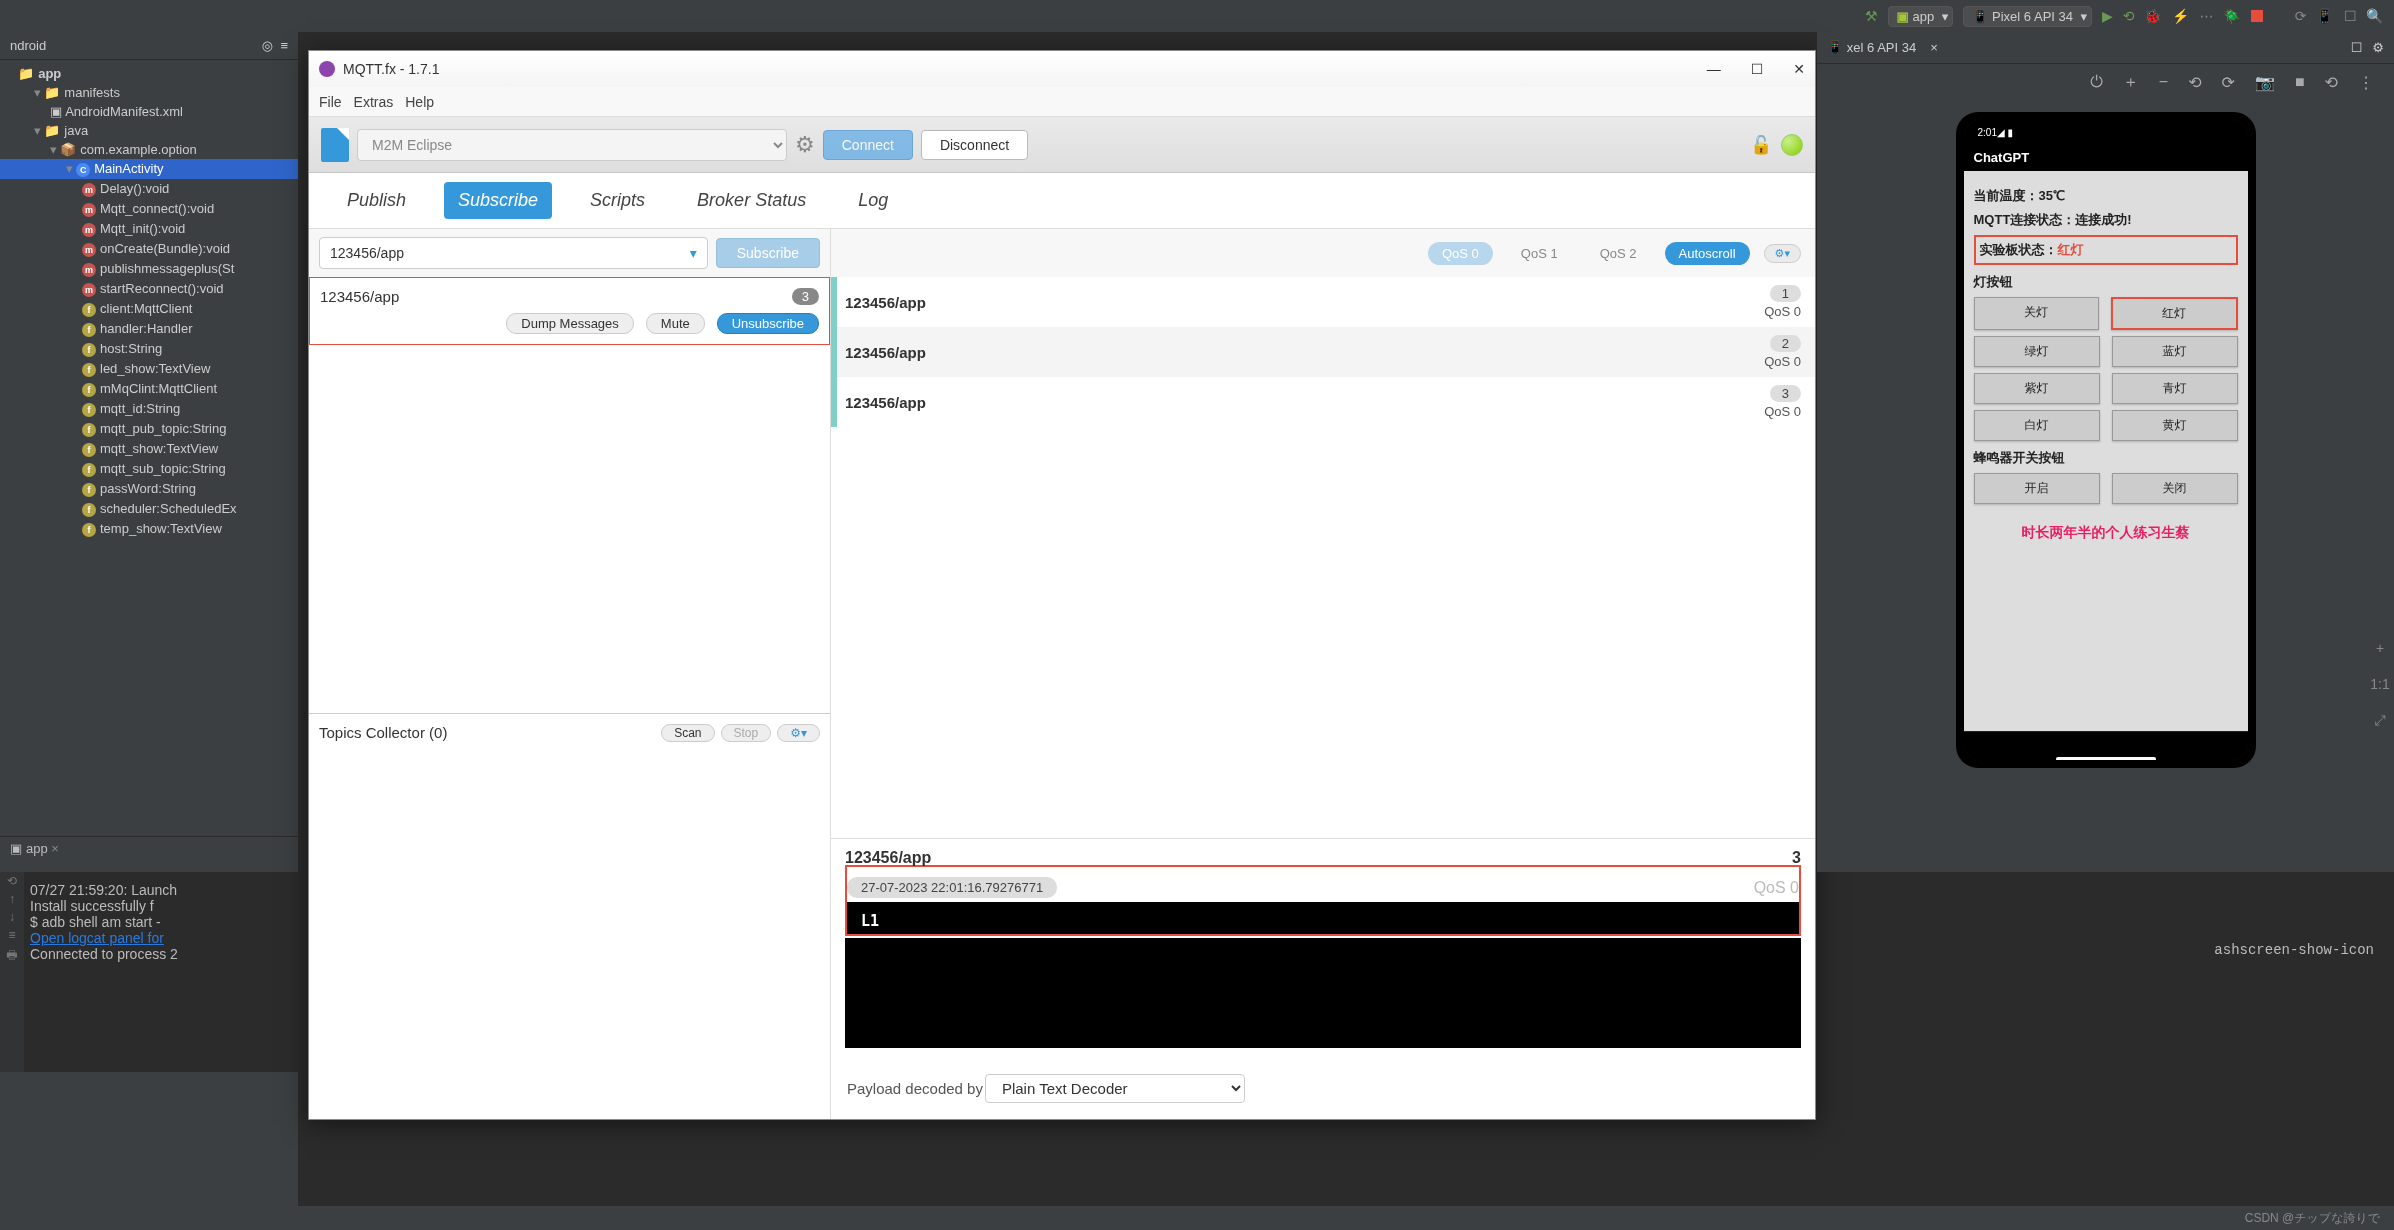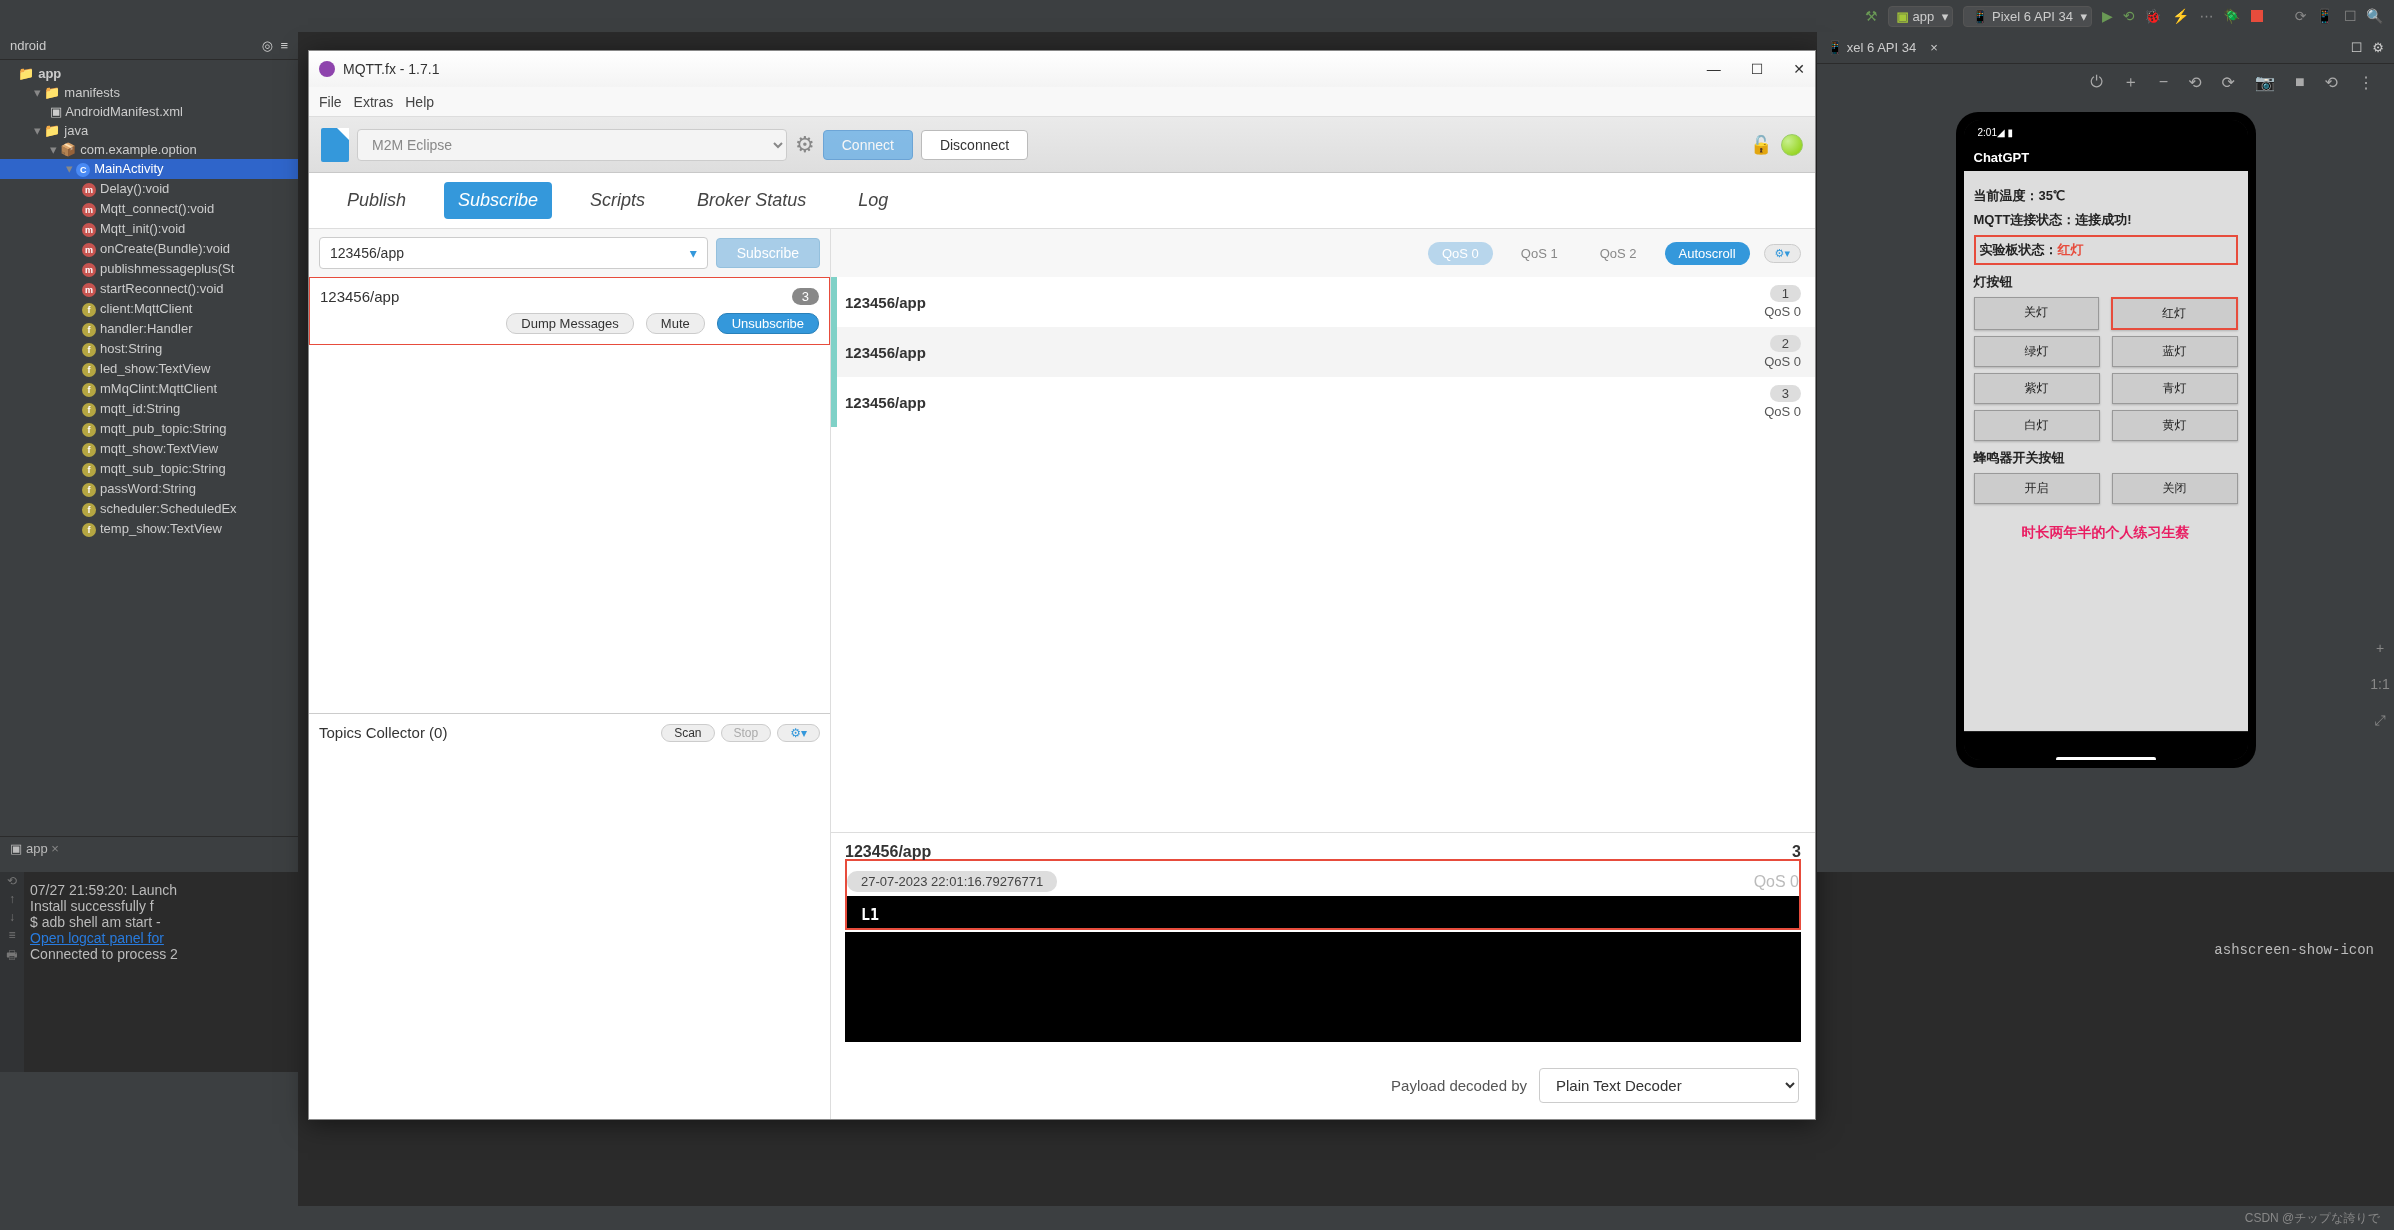--- a/index.html
+++ b/index.html
@@ -90,22 +90,22 @@
 .msg-row .leftbar { position: absolute; left: 0; top: 0; bottom: 0; width: 6px; background: #7fd1c7; }
 .msg-row .badge { background: #ddd; border-radius: 10px; padding: 1px 12px; font-size: 13px; color: #444; }
 .msg-row .qosbadge { color: #555; font-size: 13px; }
 .msg-row.alt { background: #f4f4f4; }
 .msg-detail { border-top: 1px solid #ddd; padding: 10px 14px; }
 .msg-detail .topicline { display: flex; justify-content: space-between; font-size: 16px; color: #333; font-weight: bold; }
 .msg-detail .meta { display: flex; justify-content: space-between; align-items: center; margin-top: 6px; }
 .msg-detail .timestamp { background: #ddd; border-radius: 10px; padding: 3px 14px; font-size: 13px; color: #444; }
 .msg-detail .redbox { border: 2px solid #e74c3c; padding: 0; margin-top: -2px; }
 .payload-box { background: #000; color: #fff; font-family: monospace; font-size: 15px; padding: 10px 14px; height: 150px; margin-top: 2px; font-weight: bold; }
-.decoder-bar { display: flex; justify-content: flex-end; align-items: center; padding: 16px; gap: 12px; font-size: 15px; color: #555; }
-.decoder-bar select { height: 35px; border: 1px solid #ccc; border-radius: 4px; padding: 0 23px 0 12px; background: #fff; font-size: 15px; color: #333; min-width: 260px; }
+.decoder-bar { display: flex; align-items: center; padding: 16px; gap: 2px; font-size: 15px; color: #555; }
+.decoder-bar select { height: 29px; border: 1px solid #ccc; border-radius: 4px; padding: 0 23px 0 12px; background: #fff; font-size: 15px; color: #333; min-width: 260px; }
 
 
 .emu-tab { position: absolute; right: 0; top: 32px; width: 577px; height: 840px; background: #3c3f41; }
 .emu-tab .tabbar { height: 32px; display: flex; align-items: center; padding: 0 10px; gap: 10px; font-size: 13px; color: #ccc; border-bottom: 1px solid #2b2b2b; }
 .emu-tab .tabbar .close { margin-left: 4px; }
 .emu-tab .tools { height: 36px; display: flex; align-items: center; justify-content: flex-end; padding: 0 20px; gap: 20px; font-size: 16px; color: #aaa; }
 .phone { position: absolute; top: 80px; left: 50%; transform: translateX(-50%); width: 300px; background: #000; border-radius: 22px; padding: 8px; }
 .screen { background: #1a1a1a; border-radius: 16px; overflow: hidden; position: relative; height: 640px; }
 .screen .sbar { height: 24px; background: #000; display: flex; align-items: center; justify-content: flex-start; padding: 0 14px; font-size: 10px; color: #fff; }
 .screen .apph { background: #000; color: #fff; padding: 6px 10px; font-size: 13px; font-weight: bold; }

